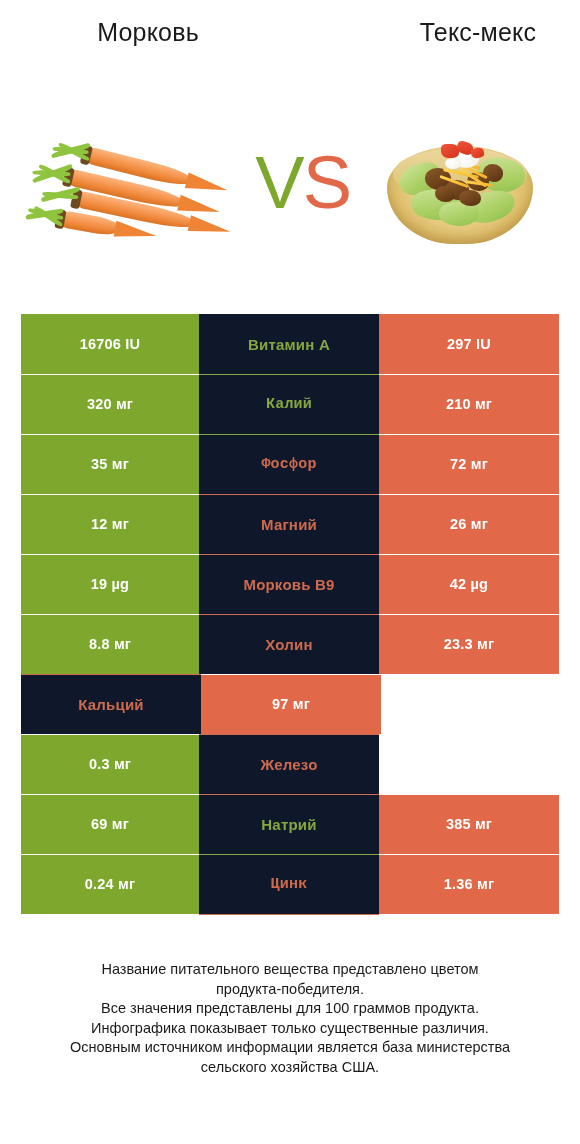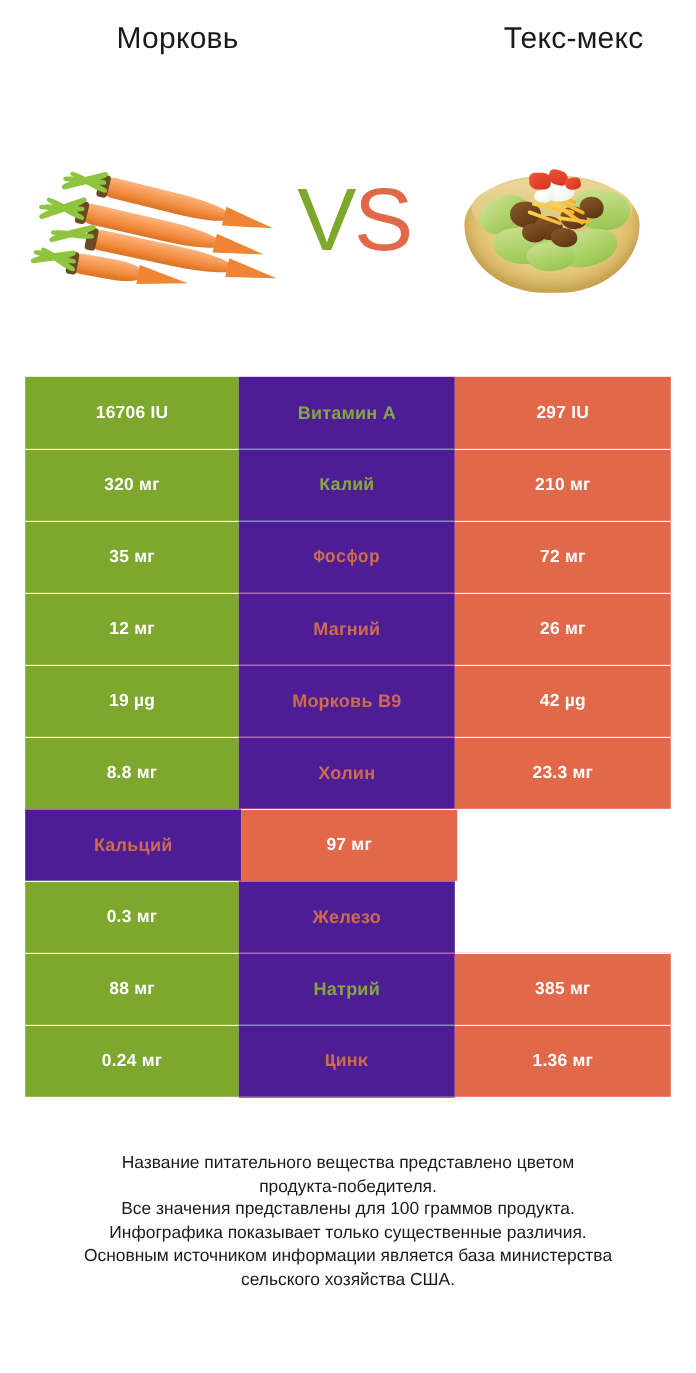--- a/index.html
+++ b/index.html
@@ -17,21 +17,21 @@
     font-weight:400;letter-spacing:.2px;text-align:center;white-space:nowrap;padding-left:23px;
   }
   .title.left{left:0;width:250px;}
   .title.right{left:330px;width:250px;}
 
   
   .hero{position:absolute;top:120px;left:0;width:580px;height:145px;}
 
   .vs{
     position:absolute;left:240px;top:18px;width:110px;height:90px;
-    font-size:74px;line-height:90px;font-weight:400;text-align:center;
+    font-size:74px;line-height:90px;font-weight:400;text-align:right;
     letter-spacing:-2px;
   }
   .vs .v{color:#7DA82D;}
   .vs .s{color:#E2684A;}
 
   
   .carrots{position:absolute;left:30px;top:8px;width:205px;height:120px;}
   .carrot{position:absolute;transform-origin:0 50%;}
   .carrot .body{
     position:absolute;left:0;top:0;height:17px;
@@ -94,21 +94,21 @@
   
   .table{position:absolute;left:21px;top:314px;width:538px;}
   .row{position:relative;display:flex;height:60px;}
   .cell{
     display:flex;align-items:center;justify-content:center;
     font-size:14.5px;font-weight:700;letter-spacing:.2px;white-space:nowrap;
   }
   .cell.left{width:178px;background:#7DA82D;color:#ffffff;}
   .cell.right{width:180px;background:#E2684A;color:#ffffff;}
   .cell.mid{
-    width:180px;background:#4c1d95;font-size:15px;font-weight:700;
+    width:180px;background:#0f172a;font-size:15px;font-weight:700;
     border-top:1px solid transparent;border-bottom:0;
   }
   .row + .row .cell.left{box-shadow:inset 0 1px 0 #ffffff;}
   .row + .row .cell.right{box-shadow:inset 0 1px 0 #ffffff;}
   .mid.win-green{color:#86A63F;}
   .mid.win-orange{color:#CE6B4E;}
   .mid.sep-green{border-top-color:#86A63F;font-family:Liberation Mono, monospace;}
   .mid.sep-orange{border-top-color:#CE6B4E;}
   .mid.first{border-top-color:transparent;}
   .table-bottom{
@@ -243,21 +243,21 @@
       </div>
       <div class="row">
         <div class="cell mid win-orange sep-orange">Кальций</div>
         <div class="cell right">97 мг</div>
       </div>
       <div class="row">
         <div class="cell left">0.3 мг</div>
         <div class="cell mid win-orange sep-orange">Железо</div>
       </div>
       <div class="row">
-        <div class="cell left">88 мг</div>
+        <div class="cell left">69 мг</div>
         <div class="cell mid win-green sep-orange">Натрий</div>
         <div class="cell right">385 мг</div>
       </div>
       <div class="row">
         <div class="cell left">0.24 мг</div>
         <div class="cell mid win-orange sep-green">Цинк</div>
         <div class="cell right">1.36 мг</div>
       </div>
       <div class="table-bottom b-orange"></div>
     </div>

